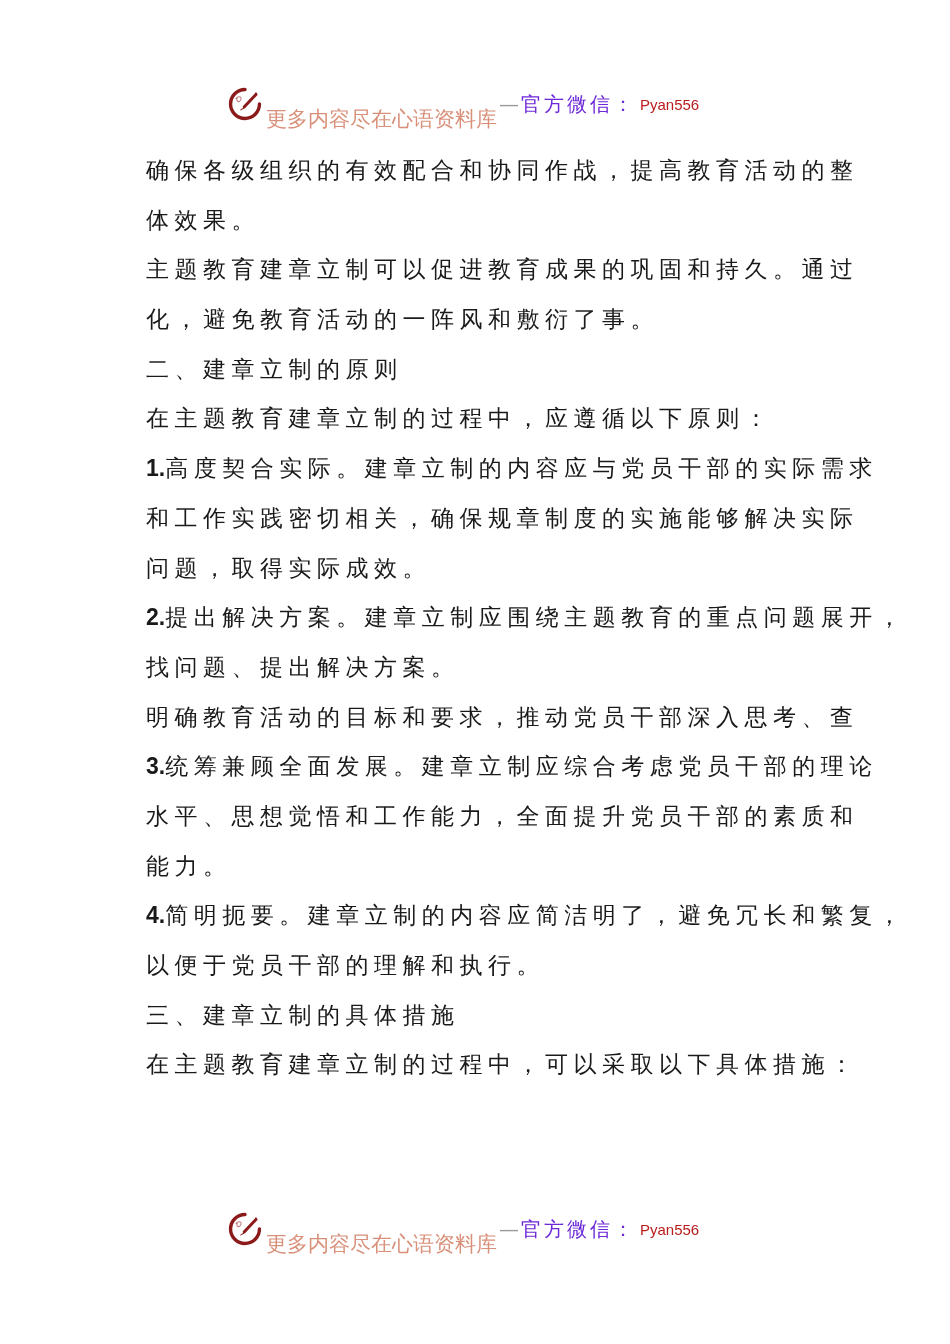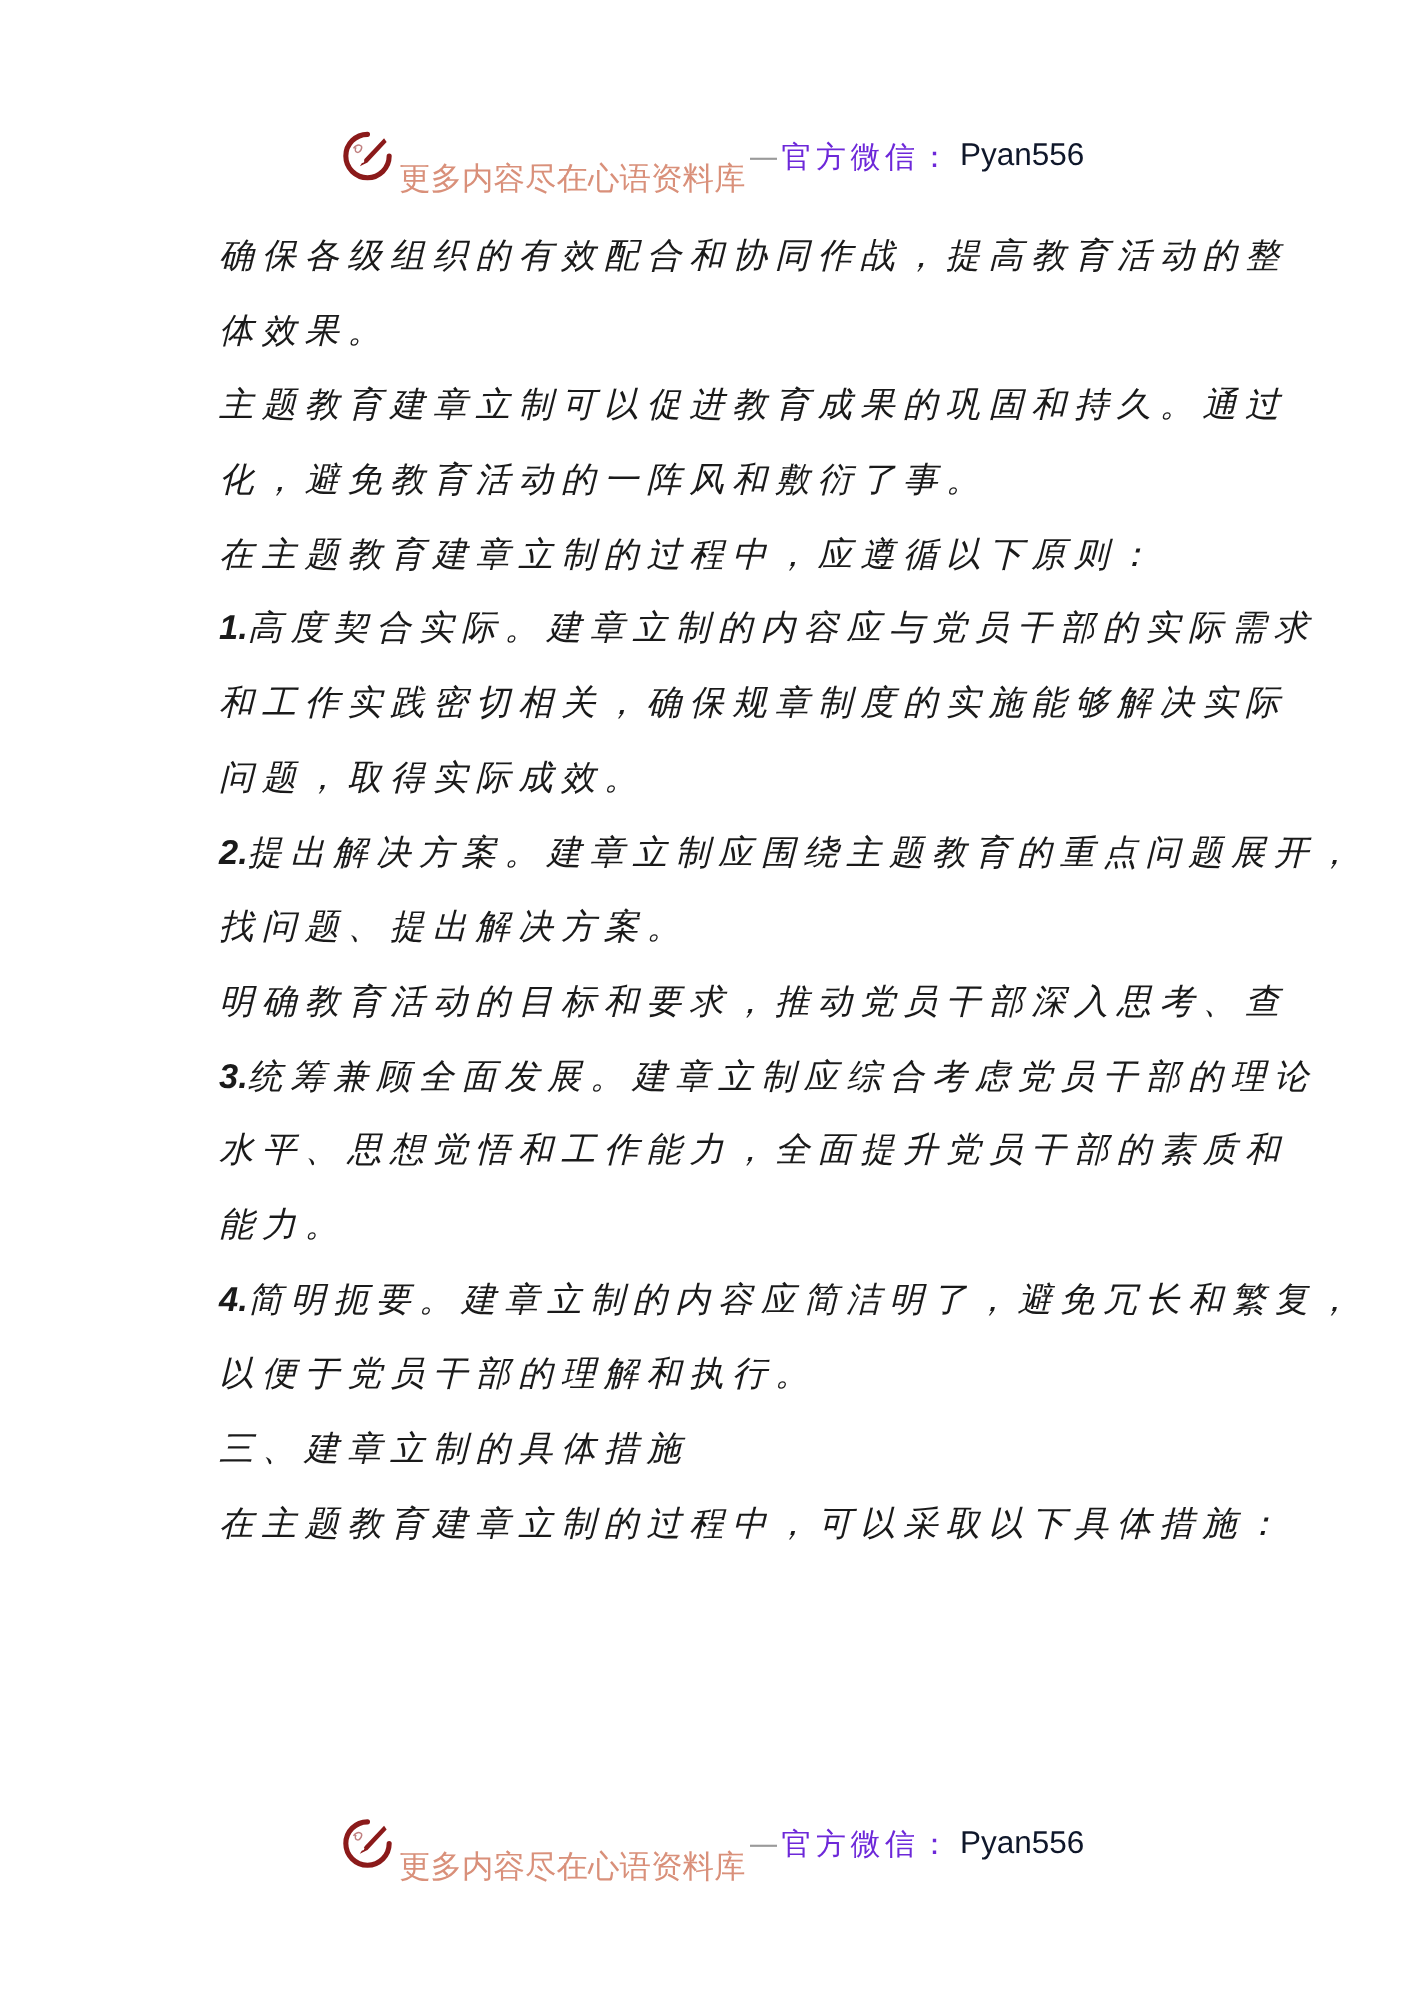--- a/index.html
+++ b/index.html
@@ -44,37 +44,36 @@
       margin: 0 2px;
     }
     .wm-official {
       font-family: "DejaVu Serif", "Liberation Serif", serif;
       font-size: 20px;
       color: #6d28d9;
       letter-spacing: 3px;
     }
     .wm-id {
       font-family: "Liberation Sans", sans-serif;
-      font-size: 21px;
-      color: #0f172a;
+      font-size: 15px;
+      color: #b91c1c;
       margin-left: 4px;
     }
     .content {
       position: absolute;
       left: 146px;
       top: 146px;
       width: 690px;
     }
     .line {
       height: 49.7px;
       line-height: 49.7px;
       font-size: 23px;
       letter-spacing: 5.5px;
       white-space: nowrap;
-      font-style: italic;
     }
     .num {
       font-family: "Liberation Sans", sans-serif;
       font-weight: bold;
       letter-spacing: 0;
     }
   </style>
 </head>
 <body>
 
@@ -89,20 +88,21 @@
   <span class="wm-dash">—</span>
   <span class="wm-official">官方微信：</span>
   <span class="wm-id">Pyan556</span>
 </div>
 
 <div class="content">
   <div class="line"><span class="num"></span><span>确保各级组织的有效配合和协同作战，提高教育活动的整</span></div>
   <div class="line"><span class="num"></span><span>体效果。</span></div>
   <div class="line"><span class="num"></span><span>主题教育建章立制可以促进教育成果的巩固和持久。通过</span></div>
   <div class="line"><span class="num"></span><span>化，避免教育活动的一阵风和敷衍了事。</span></div>
+  <div class="line"><span class="num"></span><span>二、建章立制的原则</span></div>
   <div class="line"><span class="num"></span><span>在主题教育建章立制的过程中，应遵循以下原则：</span></div>
   <div class="line"><span class="num">1.</span><span>高度契合实际。建章立制的内容应与党员干部的实际需求</span></div>
   <div class="line"><span class="num"></span><span>和工作实践密切相关，确保规章制度的实施能够解决实际</span></div>
   <div class="line"><span class="num"></span><span>问题，取得实际成效。</span></div>
   <div class="line"><span class="num">2.</span><span>提出解决方案。建章立制应围绕主题教育的重点问题展开，</span></div>
   <div class="line"><span class="num"></span><span>找问题、提出解决方案。</span></div>
   <div class="line"><span class="num"></span><span>明确教育活动的目标和要求，推动党员干部深入思考、查</span></div>
   <div class="line"><span class="num">3.</span><span>统筹兼顾全面发展。建章立制应综合考虑党员干部的理论</span></div>
   <div class="line"><span class="num"></span><span>水平、思想觉悟和工作能力，全面提升党员干部的素质和</span></div>
   <div class="line"><span class="num"></span><span>能力。</span></div>

